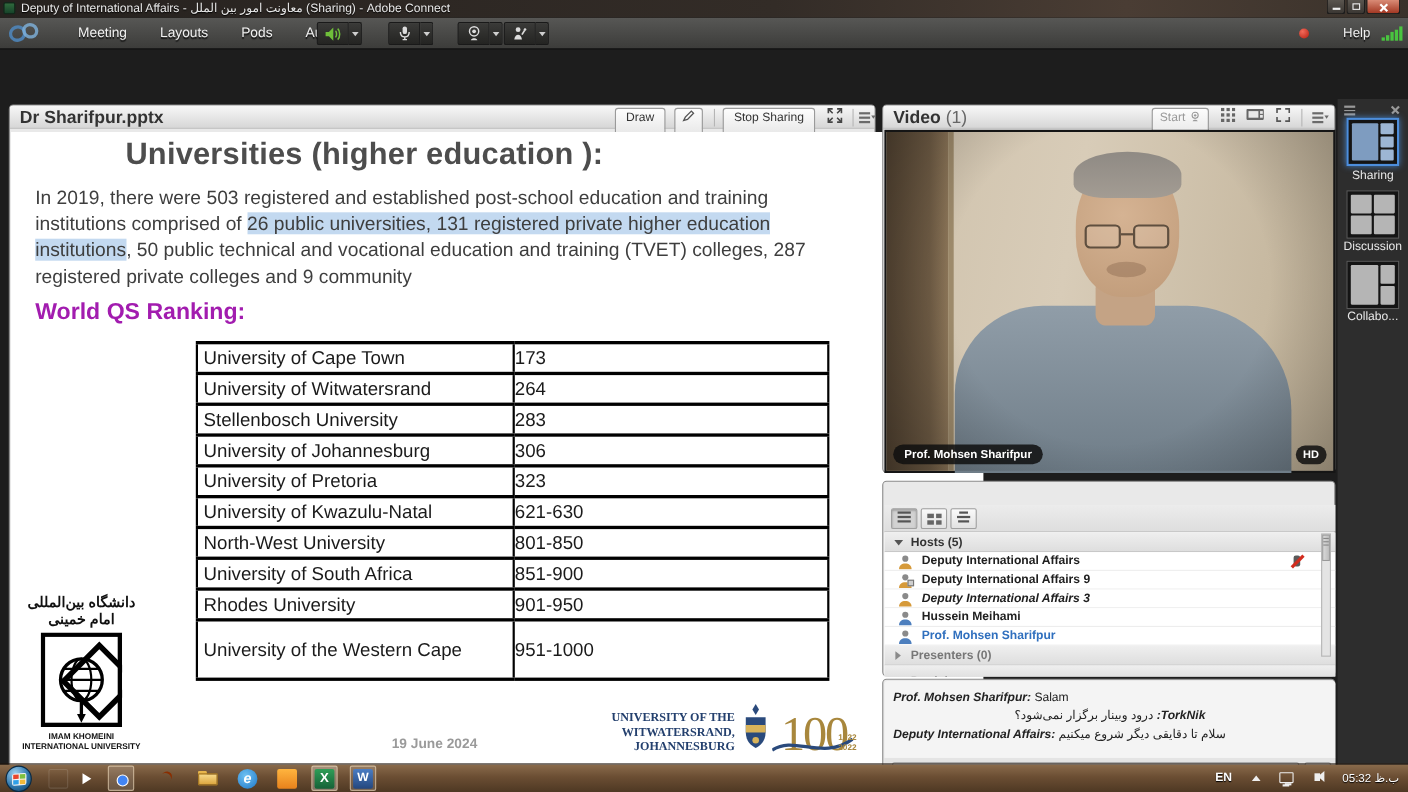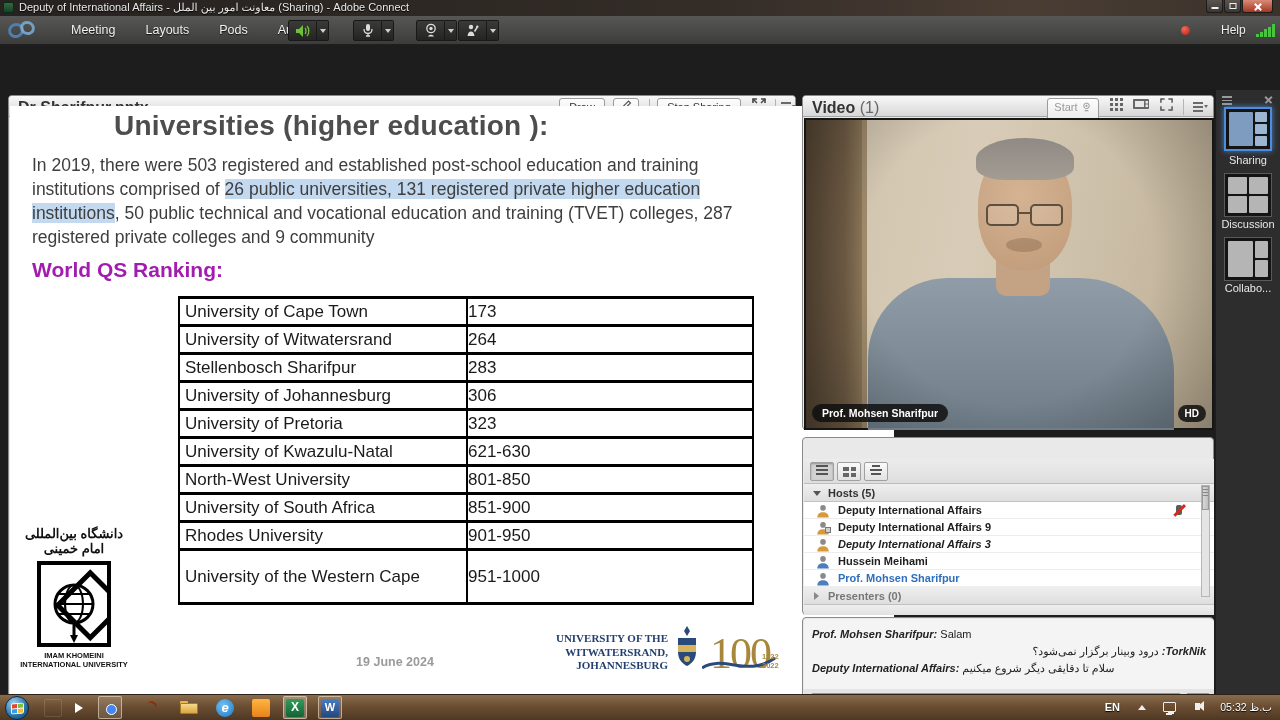--- a/index.html
+++ b/index.html
@@ -45,21 +45,21 @@
 .pod-t .cnt{font-weight:normal;color:#666}
 .hbtn{position:absolute;top:2px;height:30px;background:linear-gradient(#fdfdfd,#e3e3e3);border:1px solid #9a9a9a;border-radius:3px;font-size:11px;color:#333;text-align:center;line-height:16px}
 .hbtn.dis{color:#9a9a9a}
 .menu-ico{position:absolute;width:14px;height:10px}
 .menu-ico i{display:block;width:10px;height:2px;background:#6b6b6b;margin:0 0 2px 0}
 .menu-ico .c{width:0;height:0;border-left:2px solid transparent;border-right:2px solid transparent;border-top:3px solid #6b6b6b;position:absolute;right:-1px;top:3px}
 .vsep{position:absolute;top:3px;width:1px;height:16px;background:#b5b5b5}
 
 
 .share-pod{left:8px;top:50px;width:788px;height:640px}
-.slide{position:absolute;left:1px;top:10px;width:884px;height:594px;background:#fff;overflow:hidden}
+.slide{position:absolute;left:1px;top:24px;width:884px;height:594px;background:#fff;overflow:hidden}
 .sl-title{position:absolute;left:104px;top:4px;font-size:28px;font-weight:bold;color:#4d4d4d;letter-spacing:.2px}
 .sl-para{position:absolute;left:22px;top:47px;width:750px;font-size:17.5px;line-height:24px;color:#3e3e3e}
 .sl-para .hl{background:#c3d9f0}
 .sl-h2{position:absolute;left:22px;top:152px;font-size:21px;font-weight:bold;color:#a21caf}
 .sl-table{position:absolute;left:168px;top:190px;border-collapse:collapse;table-layout:fixed;width:574px}
 .sl-table td{border:2px solid #000;border-top-width:3px;border-bottom-width:3px;font-size:17px;color:#1a1a1a;height:28px;padding:0 0 0 5px;background:#fff}
 .sl-table td.rk{text-align:left;padding:0}
 .sl-table tr.big td{height:54px}
 .sl-date{position:absolute;left:300px;top:549px;width:170px;text-align:center;font-size:12.5px;font-weight:bold;color:#9a9a9a}
 
@@ -127,21 +127,21 @@
 .micblock .slash{position:absolute;left:-1px;top:5px;width:15px;height:2.5px;background:#d22c1e;transform:rotate(-45deg)}
 .att-scroll{position:absolute;right:3px;top:47px;width:9px;height:112px;background:#e4e4e4;border:1px solid #b5b5b5}
 .att-thumb{position:absolute;left:0;top:0;width:7px;height:24px;background:linear-gradient(90deg,#d8d8d8,#bfbfbf);border:1px solid #999}
 .att-thumb i{display:block;width:5px;height:1px;background:#888;margin:2px auto 0}
 
 
 .chat-pod{left:802px;top:572px;width:412px;height:120px}
 .chat-msgs{position:absolute;left:1px;top:1px;width:410px;height:70px;background:#f4f4f4;border-radius:3px 3px 0 0;padding:7px 8px;overflow:hidden}
 .cmsg{font-size:11px;color:#222;line-height:17px;white-space:nowrap}
 .cmsg .snd{font-weight:bold;font-style:italic}
-.cmsg.rtl{direction:rtl;text-align:right}
+.cmsg.rtl{direction:rtl;text-align:center}
 .chat-inrow{position:absolute;left:1px;top:71px;width:410px;height:28px;background:#e4e4e4}
 .chat-input{position:absolute;left:7px;top:4px;width:370px;height:20px;background:#fff;border:1px solid #979797;border-radius:2px;font-size:11px;padding:0 4px;font-family:"Liberation Sans",sans-serif}
 .sendbtn{position:absolute;left:382px;top:4px;width:24px;height:20px;background:linear-gradient(#fdfdfd,#e0e0e0);border:1px solid #979797;border-radius:2px;display:flex;align-items:center;justify-content:center}
 .chat-tabs{position:absolute;left:1px;top:99px;width:410px;height:20px;background:repeating-linear-gradient(45deg,#d9d9d9 0 3px,#cccccc 3px 6px);border-radius:0 0 3px 3px;border-top:1px solid #aaa}
 .evtab{position:absolute;left:0;top:0;width:54px;height:20px;background:#f2f2f2;border-right:1px solid #9a9a9a;font-size:11px;color:#333;text-align:center;line-height:19px;border-radius:0 0 0 3px}
 
 
 .laybar{position:absolute;left:1216px;top:45px;width:64px;height:649px;background:#2d2d2d}
 .laybar .hico{position:absolute;top:6px;width:12px;height:8px}
 .laybar .hico i{display:block;width:10px;height:1.5px;background:#9a9a9a;margin:0 0 2px}
@@ -325,21 +325,21 @@
         <tbody>
             <tr>
               <td>University of Cape Town</td>
               <td class="rk">173</td>
             </tr>
         <tr>
               <td>University of Witwatersrand</td>
               <td class="rk">264</td>
             </tr>
         <tr>
-              <td>Stellenbosch Sharifpur</td>
+              <td>Stellenbosch University</td>
               <td class="rk">283</td>
             </tr>
         <tr>
               <td>University of Johannesburg</td>
               <td class="rk">306</td>
             </tr>
         <tr>
               <td>University of Pretoria</td>
               <td class="rk">323</td>
             </tr>

